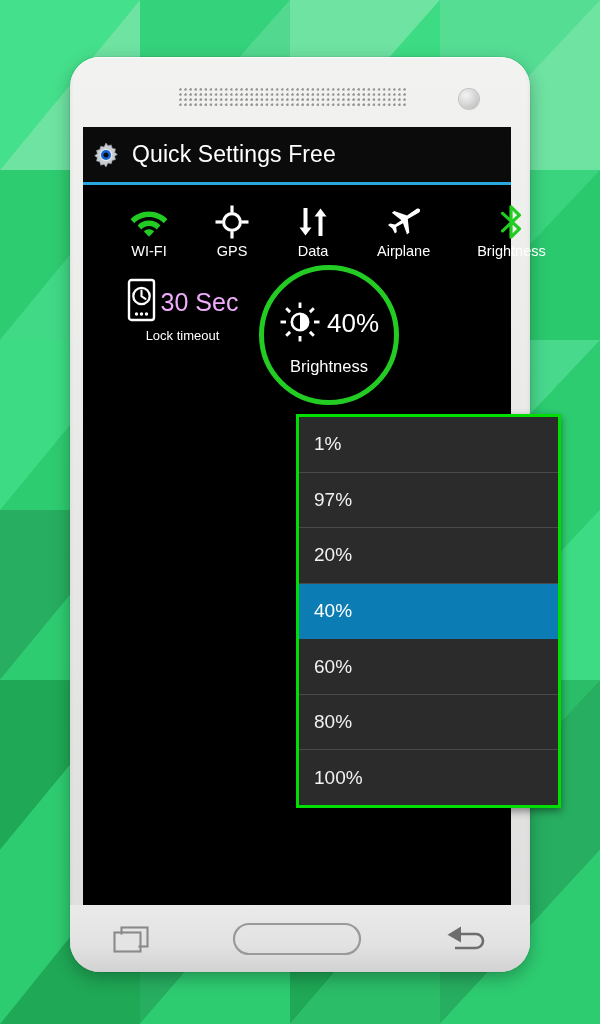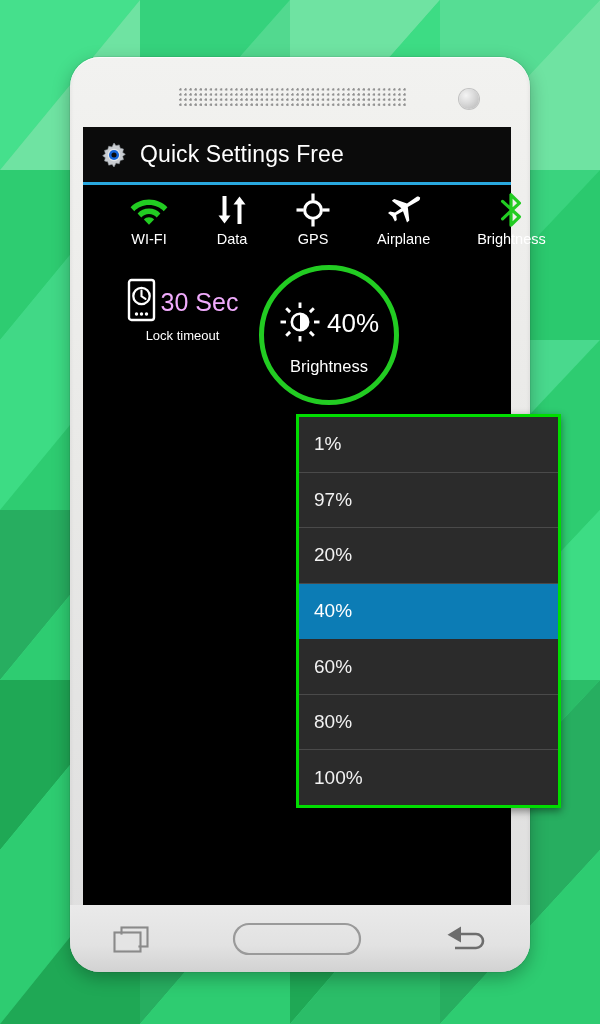--- a/index.html
+++ b/index.html
@@ -83,21 +83,21 @@
 
   
   #titlebar {
     position: absolute;
     left: 0; top: 0;
     width: 428px;
     height: 55px;
     background: #0b0b0b;
     display: flex;
     align-items: center;
-    padding-left: 16px;
+    padding-left: 8px;
     box-sizing: border-box;
   }
   #titlebar .gear { width: 30px; height: 30px; flex: 0 0 auto; }
   #title-text {
     color: #ffffff;
     font-size: 23px;
     margin-left: 11px;
     letter-spacing: 0.1px;
   }
   #title-underline {
@@ -114,21 +114,21 @@
     left: 0; top: 62px;
     width: 428px;
     height: 70px;
     display: flex;
   }
   .toggle {
     flex: 1 1 0;
     display: flex;
     flex-direction: column;
     align-items: center;
-    justify-content: flex-start;
+    justify-content: flex-end;
     padding-top: 3px;
     padding-left: 47px;
   }
   .toggle .ic { height: 36px; display: flex; align-items: center; justify-content: center; }
   .toggle .lbl {
     color: #ffffff;
     font-size: 14.5px;
     margin-top: 3px;
   }
 
@@ -329,43 +329,43 @@
 
       <div class="toggle">
         <span class="ic">
           <svg width="38" height="30" viewBox="0 0 38 30">
             <path fill="#22cc22" d="M19 4.5C11.6 4.5 5 7.6 0.6 12.3l3.7 3.9C7.8 12.5 13.1 10 19 10s11.2 2.5 14.7 6.2l3.7-3.9C33 7.6 26.4 4.5 19 4.5z"></path>
             <path fill="#22cc22" d="M19 13.6c-4.5 0-8.6 1.9-11.4 4.9l3.7 3.9c1.9-2.1 4.6-3.4 7.7-3.4s5.8 1.3 7.7 3.4l3.7-3.9c-2.8-3-6.9-4.9-11.4-4.9z"></path>
             <path fill="#22cc22" d="M19 22.2c-2 0-3.8.9-5.1 2.3L19 29.8l5.1-5.3c-1.3-1.4-3.1-2.3-5.1-2.3z"></path>
           </svg>
         </span>
         <span class="lbl">WI-FI</span>
-      </div>
-
-      <div class="toggle">
-        <span class="ic">
-          <svg width="34" height="34" viewBox="0 0 34 34">
-            <path fill="#ffffff" d="M11.5 3h-4v19.5H3.5l6 8 6-8h-4z"></path>
-            <path fill="#ffffff" d="M22.5 31h4V11.5h4l-6-8-6 8h4z"></path>
-          </svg>
-        </span>
-        <span class="lbl">Data</span>
       </div>
 
       <div class="toggle">
         <span class="ic">
           <svg width="34" height="34" viewBox="0 0 34 34">
             <circle cx="17" cy="17" r="8.4" fill="none" stroke="#ffffff" stroke-width="3.1"></circle>
             <rect x="15.4" y="0.5" width="3.2" height="7" fill="#ffffff"></rect>
             <rect x="15.4" y="26.5" width="3.2" height="7" fill="#ffffff"></rect>
             <rect x="0.5" y="15.4" width="7" height="3.2" fill="#ffffff"></rect>
             <rect x="26.5" y="15.4" width="7" height="3.2" fill="#ffffff"></rect>
           </svg>
         </span>
         <span class="lbl">GPS</span>
+      </div>
+
+      <div class="toggle">
+        <span class="ic">
+          <svg width="34" height="34" viewBox="0 0 34 34">
+            <path fill="#ffffff" d="M11.5 3h-4v19.5H3.5l6 8 6-8h-4z"></path>
+            <path fill="#ffffff" d="M22.5 31h4V11.5h4l-6-8-6 8h4z"></path>
+          </svg>
+        </span>
+        <span class="lbl">Data</span>
       </div>
 
       <div class="toggle">
         <span class="ic">
           <svg width="36" height="32" viewBox="0 0 36 32">
             <path fill="#ffffff" d="M34.3 4.1c-.9-1.5-2.6-1.9-3.9-1L21 9.4 8.2 4.9 5.8 6.7l9.6 7.6-6.4 4.3-5-1.1-2 1.5 4.4 3.5 2.5 5.1 1.9-1.6-.6-5.1 6.8-3.6 4 11.3 2.3-2-1.5-13.5 10.9-6.4c1.3-.8 1.9-2.4 1-3.9z"></path>
           </svg>
         </span>
         <span class="lbl">Airplane</span>
       </div>

